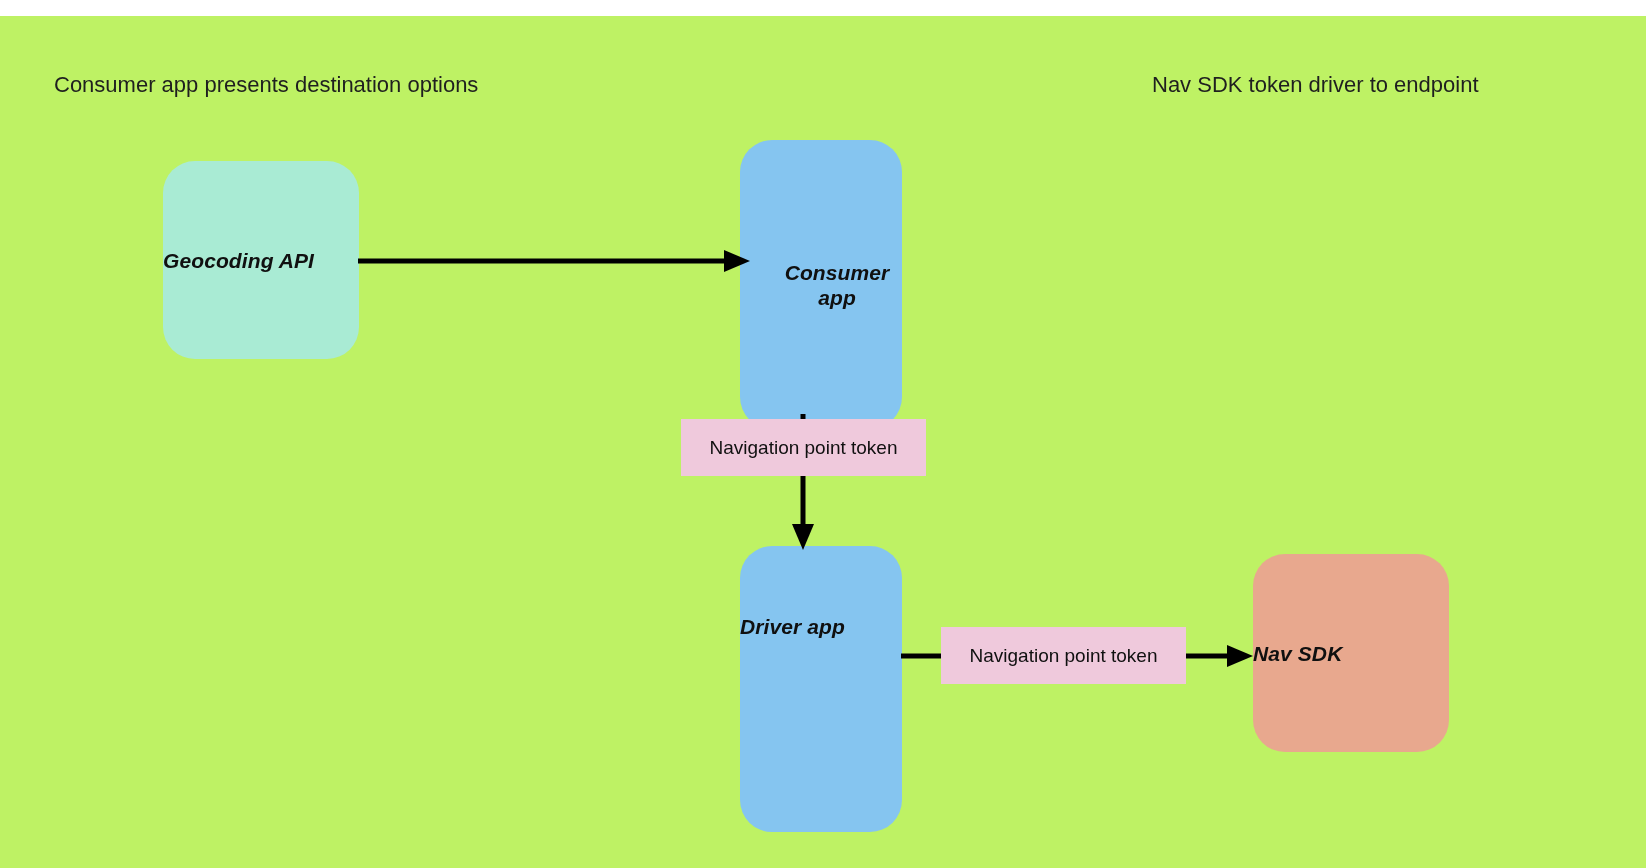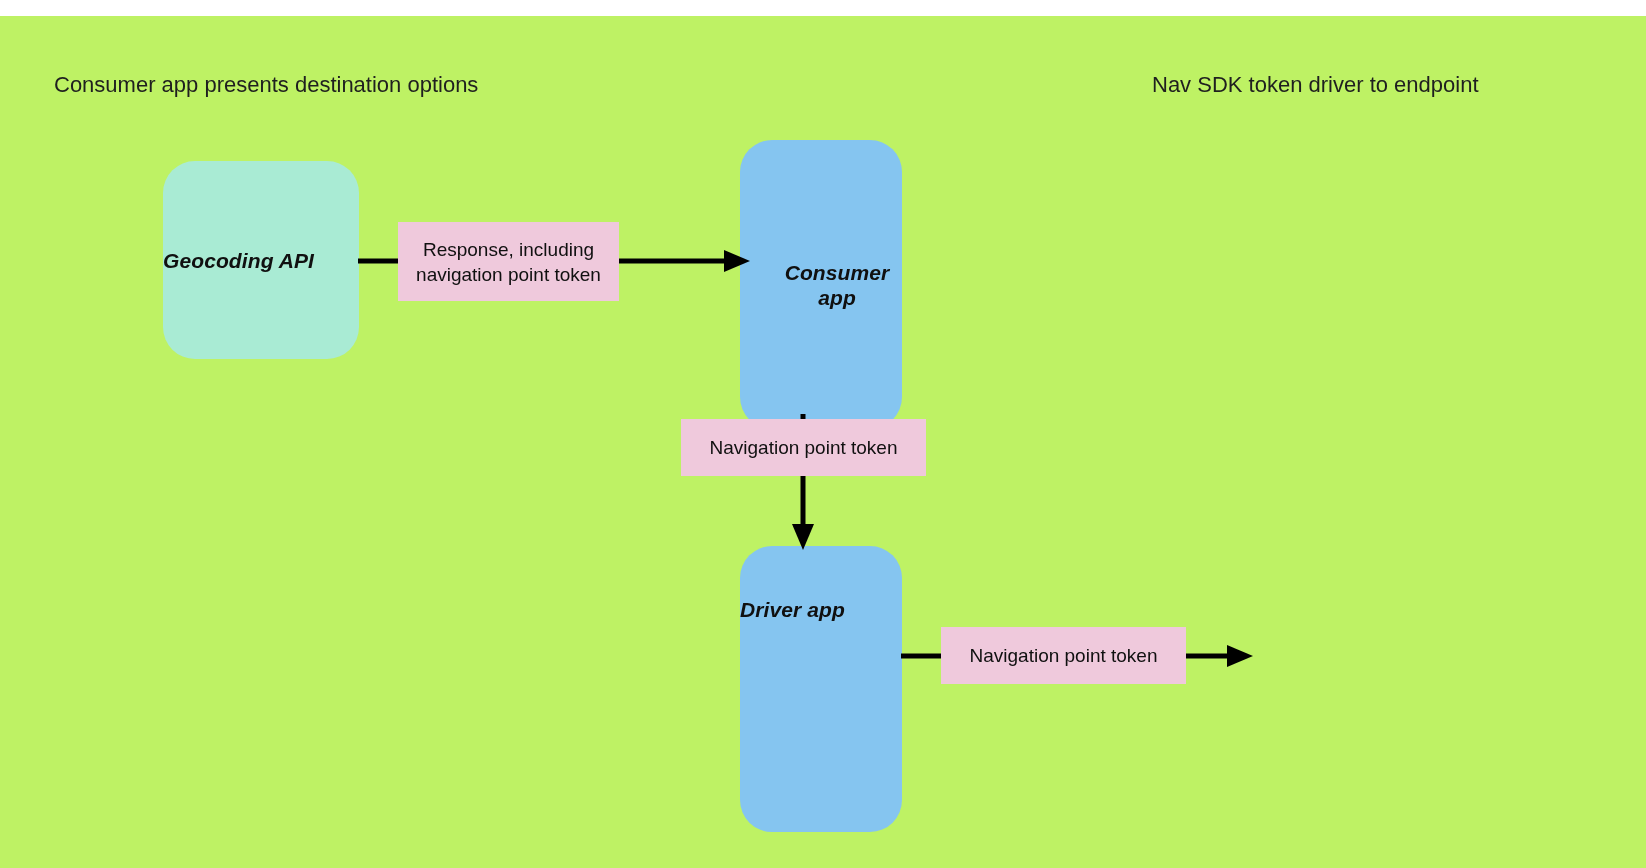--- a/index.html
+++ b/index.html
@@ -107,28 +107,28 @@
   </div>
 
   <div class="node" style="left:163px; top:145px; width:196px; height:198px; background:#A9EBD4;">
     <span class="node-label">Geocoding API</span>
   </div>
 
   <div class="node" style="left:740px; top:124px; width:162px; height:289px; background:#85C5F0;padding-left:32px;">
     <span class="node-label">Consumer app</span>
   </div>
 
-  <div class="node" style="left:740px; top:530px; width:162px; height:286px; background:#85C5F0; align-items:flex-start; padding-top:51px;">
+  <div class="node" style="left:740px; top:530px; width:162px; height:286px; background:#85C5F0; align-items:flex-start; padding-top:68px;">
     <span class="node-label">Driver app</span>
   </div>
 
+  <div class="node" style="left:1253px; top:538px; width:196px; height:198px; background:#E8A88E;">
+    <span class="node-label">Nav SDK</span>
+  </div>
 
-  <div class="chip" style="left:398px; top:206px; width:221px; height:79px; background:#EFC9DC;">
-    <span class="chip-label">Response, including navigation point token</span>
-  </div>
 
   <div class="chip" style="left:681px; top:403px; width:245px; height:57px; background:#EFC9DC;">
     <span class="chip-label">Navigation point token</span>
   </div>
 
   <div class="chip" style="left:941px; top:611px; width:245px; height:57px; background:#EFC9DC;">
     <span class="chip-label">Navigation point token</span>
   </div>
 
 </div>

